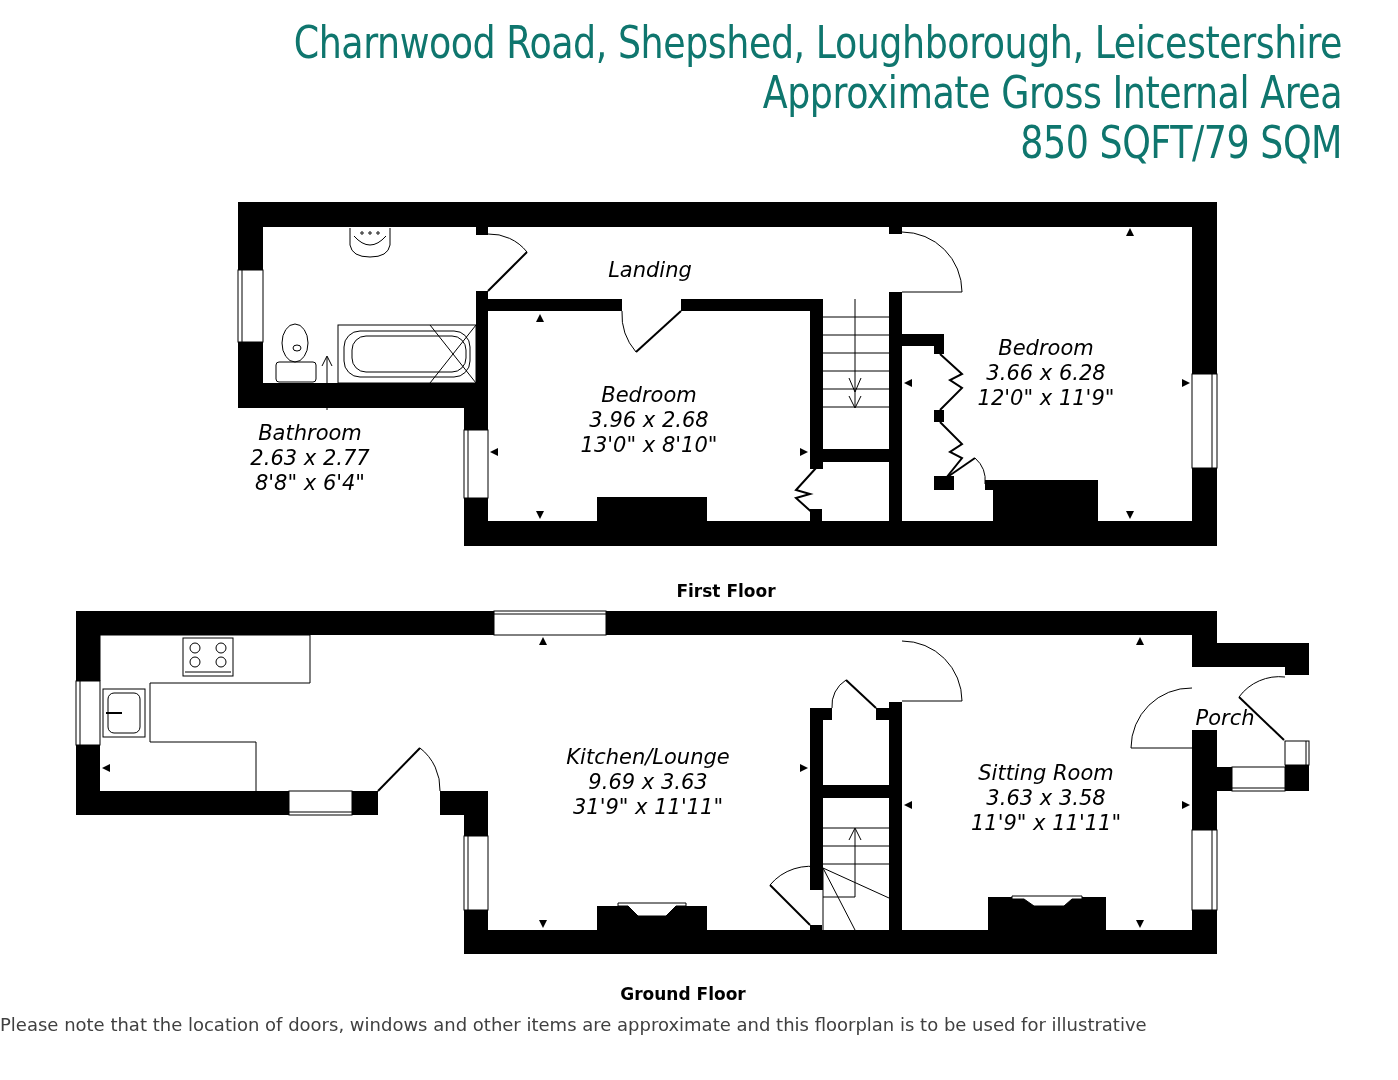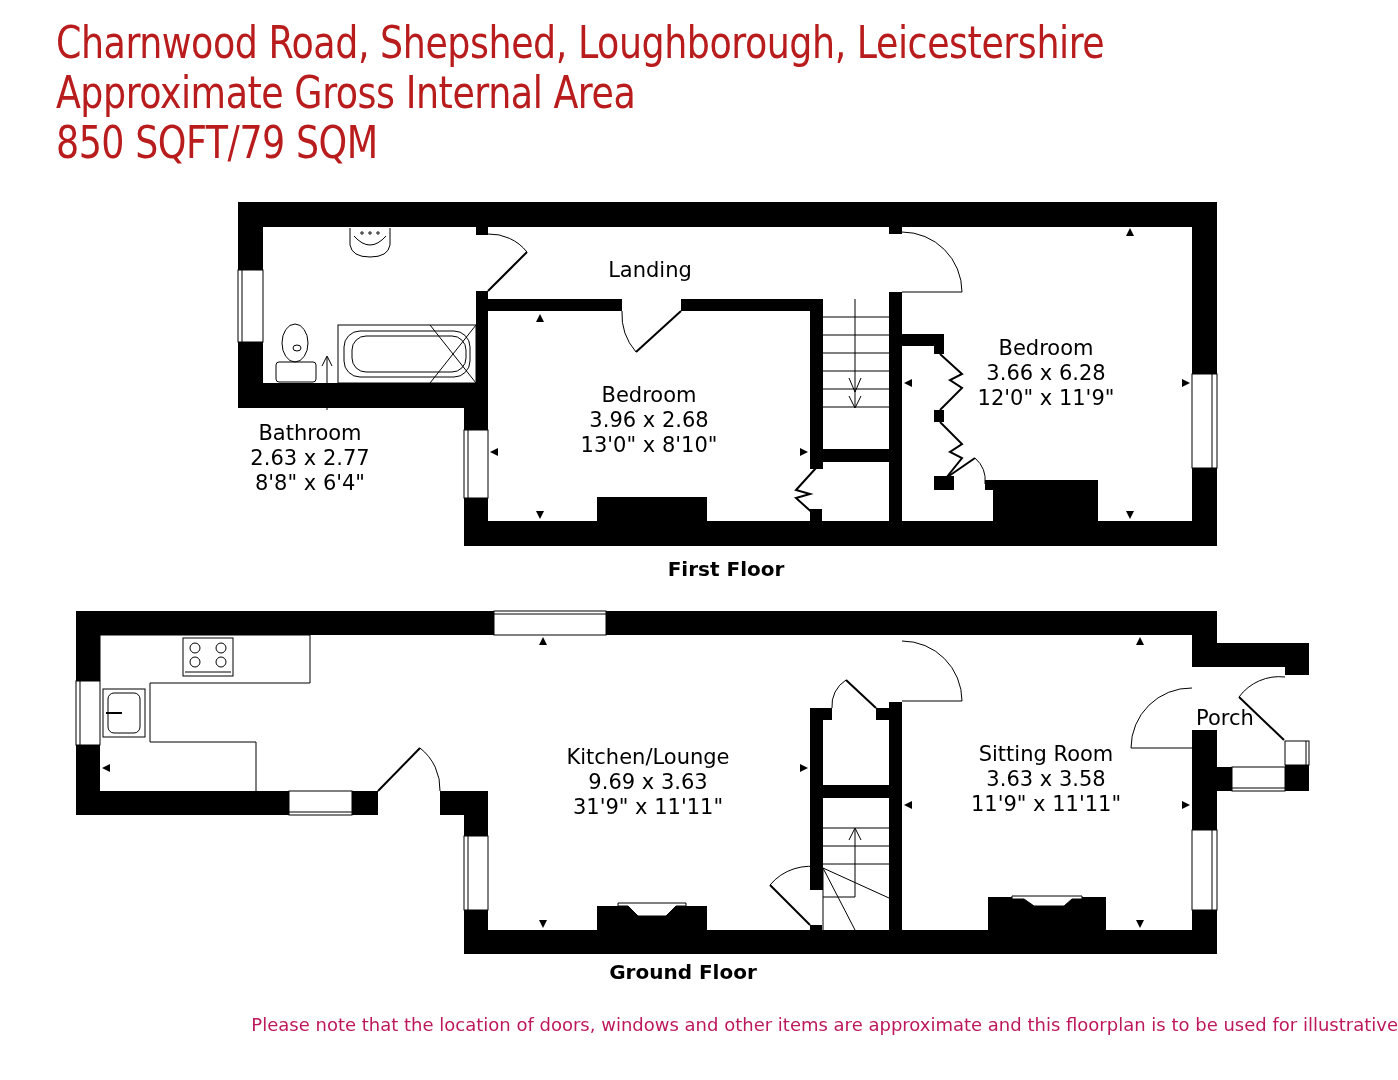--- a/index.html
+++ b/index.html
@@ -1,28 +1,28 @@
 <!DOCTYPE html>
 <html><head>
 <meta charset="utf-8">
 <style>
   html, body { margin: 0; padding: 0; background: #ffffff; }
   body { width: 1398px; height: 1080px; position: relative; overflow: hidden;
          font-family: "DejaVu Sans", "Liberation Sans", sans-serif; }
-  .title-block { position: absolute; left: 0; top: 18px; width: 1398px; text-align: left;
-                 color: #b91c1c; font-family: "DejaVu Sans", sans-serif; font-stretch: condensed; }
+  .title-block { position: absolute; left: 0; top: 18px; width: 1398px; text-align: right;
+                 color: #0f766e; font-family: "DejaVu Sans", sans-serif; font-stretch: condensed; }
   .title-line { display: block; font-size: 44px; line-height: 50px; letter-spacing: -0.5px; transform: scaleX(0.92); }
   svg#plan { position: absolute; left: 0; top: 0; }
   .lbl { position: absolute; text-align: center; color: #000; font-family: "DejaVu Sans", sans-serif;
-         font-size: 21px; line-height: 25px; white-space: nowrap; transform: translateX(-50%); }
+         font-size: 21px; line-height: 25px; white-space: nowrap; transform: translateX(-50%); font-style: italic; }
   .lbl span { display: block; }
-  .floor-label { position: absolute; font-weight: bold; font-size: 20px; color: #000;
-                 font-family: "DejaVu Sans", sans-serif; transform: translateX(-50%); white-space: nowrap; }
-  .disclaimer { position: absolute; left: 0; top: 1012px; width: 1398px; text-align: right;
-                font-size: 18px; line-height: 26px; color: #be185d; font-family: "DejaVu Sans", sans-serif; }
+  .floor-label { position: absolute; font-weight: bold; font-size: 17px; color: #000;
+                 font-family: "DejaVu Sans", sans-serif; transform: translateX(-50%); white-space: nowrap; margin-top: 24px; }
+  .disclaimer { position: absolute; left: 0; top: 1012px; width: 1398px; text-align: left;
+                font-size: 18px; line-height: 26px; color: #404040; font-family: "DejaVu Sans", sans-serif; }
   .disclaimer span { display: block; }
 </style>
 </head>
 <body>
 
 <div class="title-block">
   <span class="title-line">Charnwood Road, Shepshed, Loughborough, Leicestershire</span>
   <span class="title-line">Approximate Gross Internal Area</span>
   <span class="title-line">850 SQFT/79 SQM</span>
 </div>
@@ -264,21 +264,21 @@
   <span>3.66 x 6.28</span>
   <span>12'0" x 11'9"</span>
 </div>
 <div class="floor-label" style="left:726px; top:557px;">First Floor</div>
 
 <div class="lbl" style="left:648px; top:745px;">
   <span>Kitchen/Lounge</span>
   <span>9.69 x 3.63</span>
   <span>31'9" x 11'11"</span>
 </div>
-<div class="lbl" style="left:1046px; top:742px;">
+<div class="lbl" style="left:1046px; top:761px;">
   <span>Sitting Room</span>
   <span>3.63 x 3.58</span>
   <span>11'9" x 11'11"</span>
 </div>
 <div class="lbl" style="left:1225px; top:706px;text-align:right;">
   <span>Porch</span>
 </div>
 <div class="floor-label" style="left:683px; top:960px;">Ground Floor</div>
 
 <div class="disclaimer">

